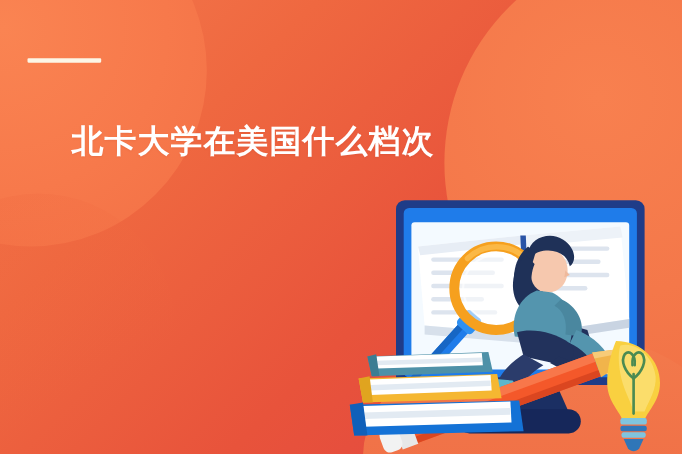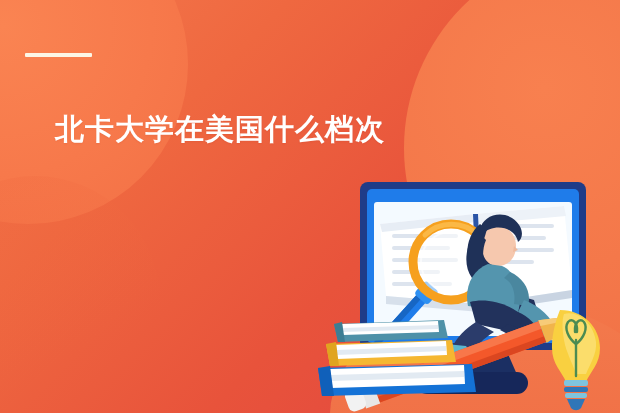--- a/index.html
+++ b/index.html
@@ -73,21 +73,21 @@
     position: absolute;
     left: 25px;
     top: 53px;
     width: 67px;
     height: 4px;
     background: #FCF6E6;
     border-radius: 1px;
   }
   .headline {
     position: absolute;
-    left: 55px;
+    left: 65px;
     top: 112px;
     font-size: 29px;
     font-weight: bold;
     color: #FFFFFF;
     letter-spacing: 1px;
     white-space: nowrap;
     line-height: 1.2;
     text-shadow: 0 1px 2px rgba(150,40,20,0.10);
   }
 

